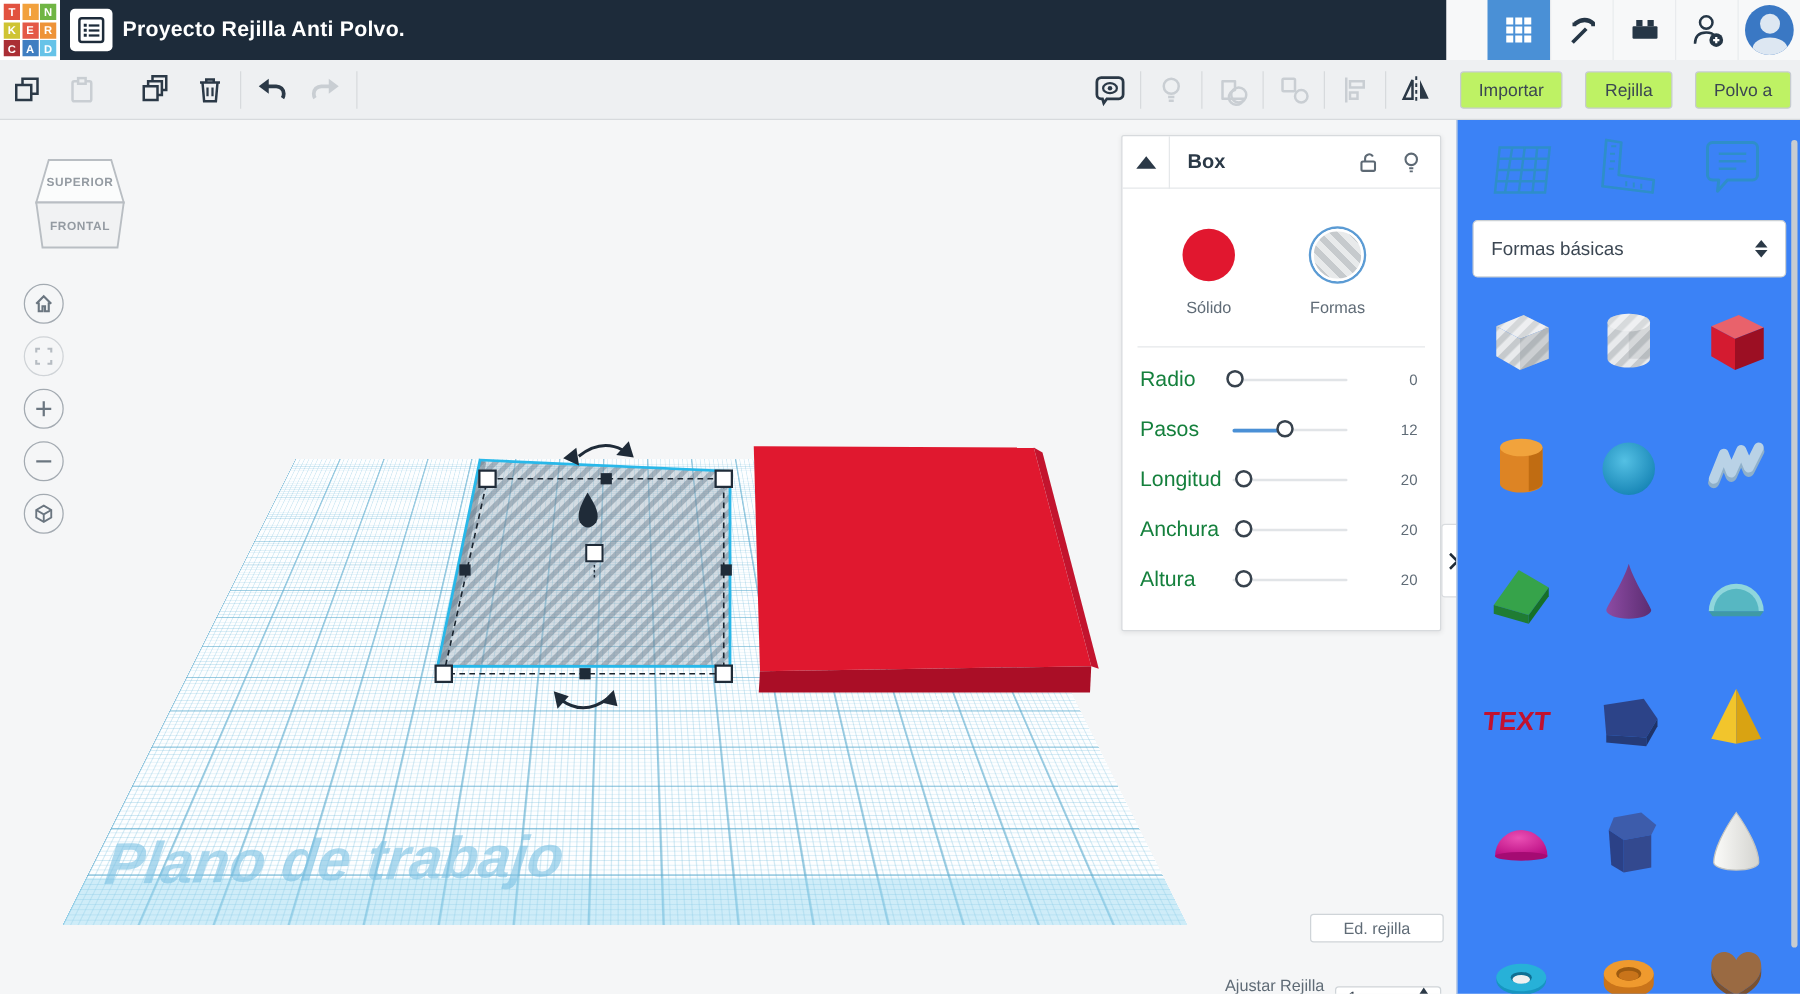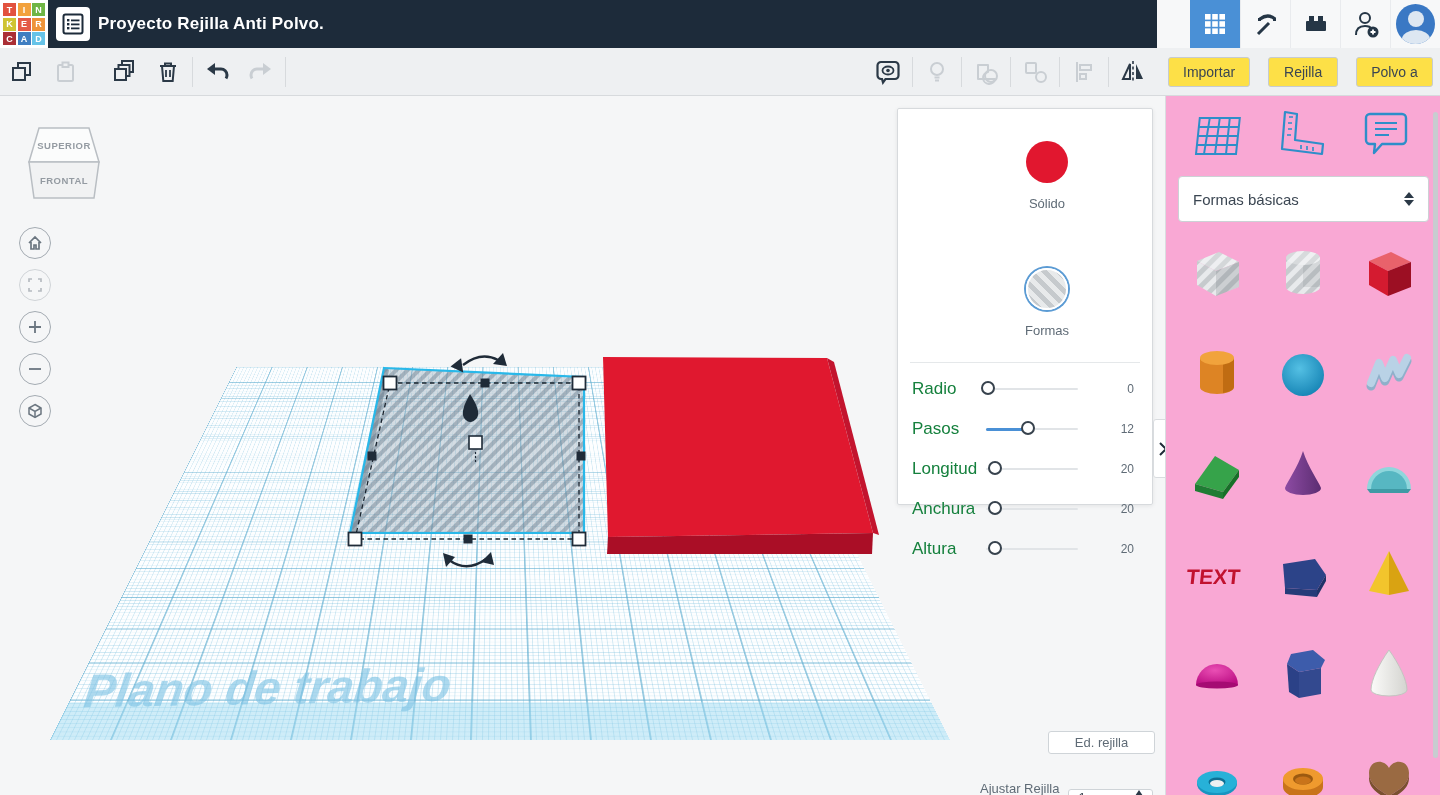--- a/index.html
+++ b/index.html
@@ -21,21 +21,21 @@
   .avatar { width:40px; height:40px; border-radius:50%; background:#3a78c4; position:relative; overflow:hidden; margin:0 5px; }
   .avatar .head { position:absolute; left:12px; top:7px; width:16px; height:16px; border-radius:50%; background:#dde7f2; }
   .avatar .body { position:absolute; left:6px; top:26px; width:28px; height:18px; border-radius:50%; background:#dde7f2; }
 
   
   .toolbar { position:absolute; left:0; top:48px; width:1440px; height:48px; background:#eef0f2; border-bottom:1px solid #d7dadd; display:flex; align-items:center; }
   .tb-ic { width:44px; height:40px; border:none; background:transparent; display:flex; align-items:center; justify-content:center; cursor:pointer; }
   .vdiv { width:1px; height:30px; background:#d7dadd; margin:0 2px; }
   .tb-right { position:absolute; left:866px; top:0; height:48px; display:flex; align-items:center; }
   .tb-buttons { position:absolute; left:1168px; top:0; height:48px; display:flex; align-items:center; gap:18px; }
-  .btn { height:30px; min-width:70px; padding:0 14px; background:#fde047; border:1px solid #c6cbd0; border-radius:3px; font-size:14px; color:#3b4652; font-family:inherit; cursor:pointer; }
+  .btn { height:30px; min-width:70px; padding:0 14px; background:#bef264; border:1px solid #c6cbd0; border-radius:3px; font-size:14px; color:#3b4652; font-family:inherit; cursor:pointer; }
 
   
   .viewport { position:absolute; left:0; top:96px; width:1165px; height:699px; background:#f5f6f7; overflow:hidden; }
   .workplane { position:absolute; left:50px; top:-256px; width:900px; height:900px;
     transform:perspective(900px) rotateX(45deg); transform-origin:50% 100%;
     background:
       linear-gradient(to top, rgba(150,215,240,.45) 0 55px, rgba(150,215,240,0) 56px),
       repeating-linear-gradient(to right, rgba(90,170,205,.55) 0 1.5px, transparent 1.5px 60px),
       repeating-linear-gradient(to bottom, rgba(90,170,205,.55) 0 1.5px, transparent 1.5px 60px),
       repeating-linear-gradient(to right, rgba(120,190,220,.33) 0 1px, transparent 1px 6px),
@@ -56,36 +56,36 @@
   .snap-select .val { font-size:13px; color:#3b4652; flex:1; }
   .tri-up { width:0; height:0; border-left:4.5px solid transparent; border-right:4.5px solid transparent; border-bottom:6px solid #2b3947; }
 
   
   .inspector { position:absolute; left:897px; top:108px; width:256px; height:397px; background:#fff; border:1px solid #d7dadd; border-radius:2px; box-shadow:0 1px 4px rgba(0,0,0,.08); }
   .insp-head { height:42px; display:flex; align-items:center; border-bottom:1px solid #e5e8ea; }
   .collapse-cell { width:38px; height:42px; border-right:1px solid #e5e8ea; display:flex; align-items:center; justify-content:center; background:none; border-top:none; border-left:none; border-bottom:none; cursor:pointer; }
   .tri-up-lg { width:0; height:0; border-left:8px solid transparent; border-right:8px solid transparent; border-bottom:10px solid #2b3947; }
   .insp-title { font-size:16px; font-weight:600; color:#2b3947; margin-left:14px; flex:1; }
   .insp-icons { display:flex; gap:14px; margin-right:13px; }
-  .materials { display:flex; justify-content:flex-start; padding:28px 0 0 44px; gap:53px;flex-direction:column; }
+  .materials { display:flex; justify-content:flex-start; padding:28px 0 0 44px; gap:53px; }
   .mat { display:flex; flex-direction:column; align-items:center; gap:9px; cursor:pointer; }
   .mat-label { font-size:13px; color:#5f6b76; }
   .circ-solid { width:42px; height:42px; border-radius:50%; background:#e1172f; margin:4px; }
   .circ-hueco { width:42px; height:42px; border-radius:50%; background:repeating-linear-gradient(45deg,#e8eaeb 0 5px,#c6cacd 5px 10px); border:2px solid #fff; box-shadow:0 0 0 2px #5b9bd4; margin:4px; }
   .insp-div { height:1px; background:#e5e8ea; margin:24px 12px 6px 12px; }
   .slider-row { display:flex; align-items:center; height:40px; padding:0 14px; }
   .sl-label { width:74px; font-size:17px; color:#15803d; }
   .sl-track { position:relative; width:92px; height:2px; background:#e1e4e7; border-radius:2px; }
   .sl-fill { position:absolute; left:0; top:-0.5px; height:3px; background:#4a90d6; border-radius:2px; }
   .sl-handle { position:absolute; top:-7px; width:14px; height:14px; border-radius:50%; background:#fff; border:2px solid #37424d; cursor:pointer; }
   .sl-value { flex:1; text-align:right; font-size:12px; color:#5f6b76; padding-right:4px; }
 
   
   .collapse-tab { position:absolute; left:1153px; top:419px; width:20px; height:59px; background:#fff; border:1px solid #d9dcdf; border-radius:3px 0 0 3px; display:flex; align-items:center; justify-content:center; cursor:pointer; }
-  .sidebar { position:absolute; left:1165px; top:96px; width:275px; height:699px; background:#f9a8d4; border-left:1px solid #dadde0; overflow:hidden; }
+  .sidebar { position:absolute; left:1165px; top:96px; width:275px; height:699px; background:#3b82f6; border-left:1px solid #dadde0; overflow:hidden; }
   .side-tabs { display:flex; justify-content:space-between; padding:12px 28px 0 28px; }
   .side-tab { background:none; border:none; cursor:pointer; }
   .shape-select { position:absolute; left:12px; top:80px; width:251px; height:46px; background:#fff; border:1px solid #ccd1d5; border-radius:4px; display:flex; align-items:center; padding:0 14px; cursor:pointer; }
   .shape-select .val { flex:1; font-size:15px; color:#3b4652; }
   .updown { display:flex; flex-direction:column; gap:2px; }
   .updown i { display:block; width:0; height:0; border-left:5px solid transparent; border-right:5px solid transparent; }
   .updown .u { border-bottom:6px solid #2b3947; }
   .updown .d { border-top:6px solid #2b3947; }
   .shape-grid { position:absolute; left:8px; top:128px; width:259px; display:grid; grid-template-columns:repeat(3,86px); grid-auto-rows:100px; }
   .tile { display:flex; align-items:center; justify-content:center; cursor:pointer; }
@@ -388,20 +388,36 @@
     <div class="snap-row">
       <span class="snap-label">Ajustar Rejilla</span>
       <div class="snap-select">
         <span class="val">1 mm</span>
         <span class="tri-up"></span>
       </div>
     </div>
   </div>
 
   <div class="inspector">
+    <div class="insp-head">
+      <button class="collapse-cell">
+          <span class="tri-up-lg"></span>
+        </button>
+      <span class="insp-title">Box</span>
+      <span class="insp-icons">
+        <svg width="20" height="20" viewBox="0 0 24 24">
+            <rect x="5" y="11" width="13" height="9" rx="1.5" fill="none" stroke="#5d6974" stroke-width="2"></rect>
+            <path d="M8.5 11 V8 a4 4 0 0 1 7.5 -1.8" fill="none" stroke="#5d6974" stroke-width="2"></path>
+          </svg>
+        <svg width="20" height="20" viewBox="0 0 24 24">
+            <circle cx="12" cy="9" r="5.5" fill="none" stroke="#5d6974" stroke-width="2"></circle>
+            <path d="M10 17.5 h4 M10.5 20.5 h3" stroke="#5d6974" stroke-width="1.8"></path>
+          </svg>
+      </span>
+    </div>
     <div class="materials">
       <div class="mat">
         <div class="circ-solid"></div>
         <span class="mat-label">Sólido</span>
       </div>
       <div class="mat">
         <div class="circ-hueco"></div>
         <span class="mat-label">Formas</span>
       </div>
     </div>

